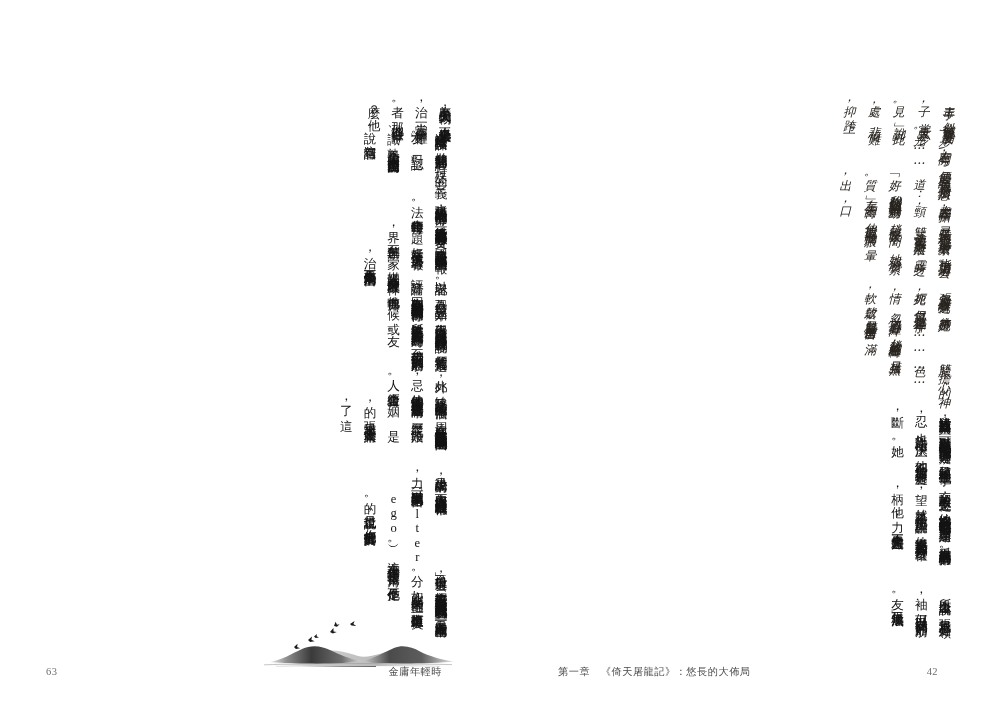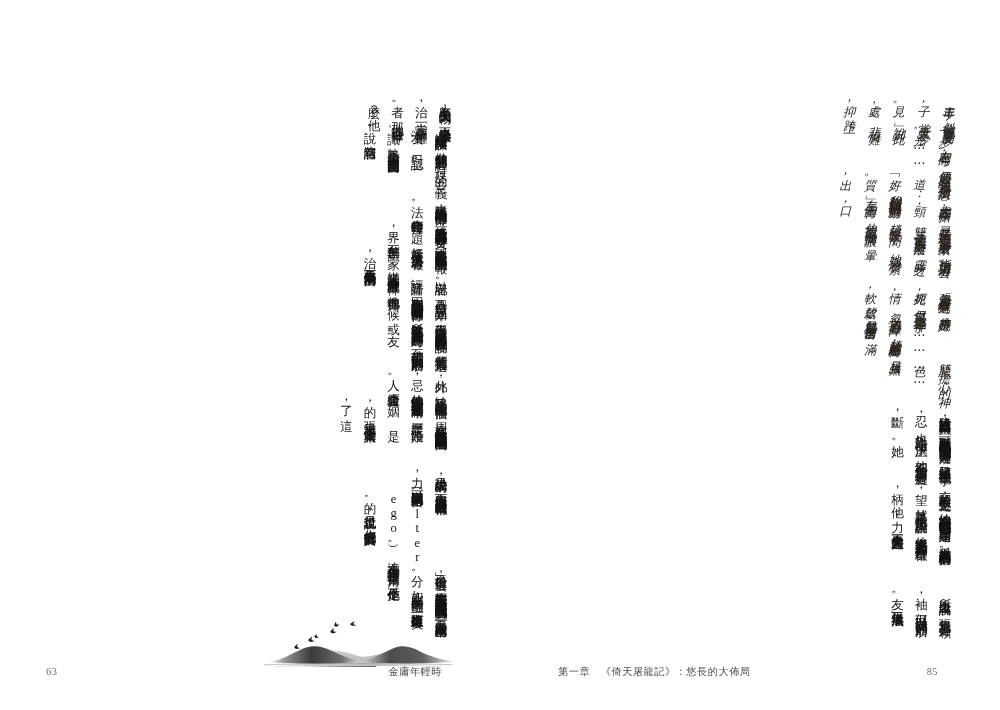--- a/index.html
+++ b/index.html
@@ -214,16 +214,16 @@
         <div class="para quote">臉擔心的神色……</div>
         <div class="para body indent">這段描述其實頗為典型，可以看到張無忌他不但不夠殘忍，也無法明快決斷，</div>
         <div class="para body">充滿了猶豫與遲疑。趙敏已經拿捏在他手上，他卻不知道該如何處置她。</div>
         <div class="para body indent">至於明教教主之位，他始終沒有強烈的權力欲望，就算給了他無上的權柄，他</div>
         <div class="para body">也不知道怎麼運用。反過來說，他也從來不想要得到什麼權力，更不會想盡方法去</div>
         <div class="para body">保有已經到手的權力。</div>
         <div class="para body indent">所以金庸說：「張無忌不是好領袖，但可以做我們的好朋友。」張無忌無法成</div>
       </div>
 
     <div class="runhead runhead-right">第一章　《倚天屠龍記》：悠長的大佈局</div>
-    <div class="folio folio-right">85</div>
+    <div class="folio folio-right">42</div>
   </div>
 
 </div>
 
 </body></html>

